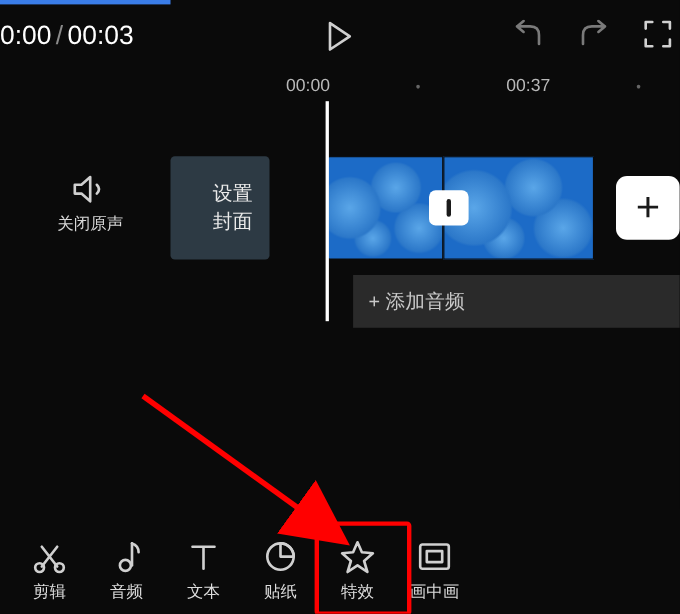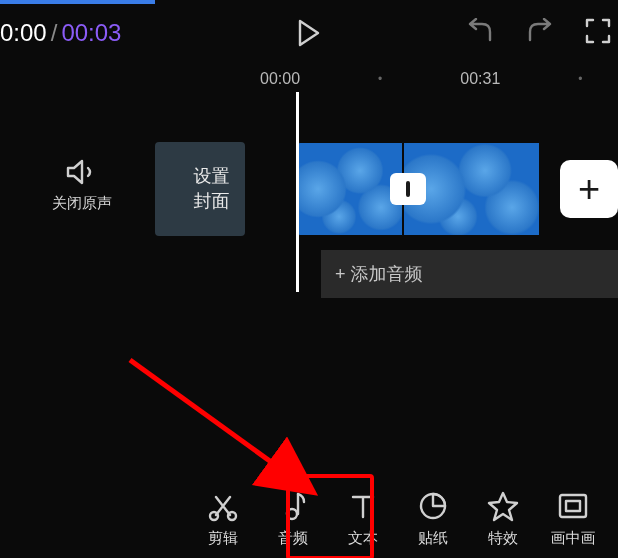--- a/index.html
+++ b/index.html
@@ -25,21 +25,21 @@
       position: relative;
     }
     .time-group {
       font-size: 24px;
       display: flex;
       align-items: baseline;
       white-space: nowrap;
     }
     .tc-current { color: #fff; }
     .tc-sep { color: #8a8a8a; margin: 0 4px; }
-    .tc-total { color: #8b5cf6; }
+    .tc-total { color: #ffffff; }
     .play-btn {
       position: absolute;
       left: 50%;
       transform: translateX(-50%);
       width: 34px; height: 34px;
       display: flex; align-items: center; justify-content: center;
     }
     .ctrl-right {
       margin-left: auto;
       display: flex;
@@ -172,21 +172,21 @@
       color: #c8c8c8;
       margin-left: 25px;
     }
     .bottom-tabs {
       position: absolute;
       bottom: 0;
       left: 0;
       right: 0;
       height: 80px;
       display: flex;
-      justify-content: flex-end;
+      justify-content: flex-start;
       padding: 0 10px;
     }
     .tab {
       display: flex;
       flex-direction: column;
       align-items: center;
       justify-content: center;
       gap: 6px;
       color: #dcdcdc;
       font-size: 15px;
@@ -248,21 +248,21 @@
       <svg width="28" height="28" viewBox="0 0 28 28">
         <path class="icon-stroke" d="M3 9 L3 3 L9 3 M19 3 L25 3 L25 9 M25 19 L25 25 L19 25 M9 25 L3 25 L3 19"></path>
       </svg>
     </div>
   </div>
 </div>
 
 <div class="time-ruler">
   <span class="ruler-tick">00:00</span>
   <span class="ruler-dot">•</span>
-  <span class="ruler-tick">00:31</span>
+  <span class="ruler-tick">00:37</span>
   <span class="ruler-dot">•</span>
 </div>
 
 <div class="timeline-area">
   <div class="playhead"></div>
 
   <div class="mute-col">
     <div class="spk-icon">
       <svg width="34" height="28" viewBox="0 0 34 28">
         <path class="icon-stroke" d="M3 10 L3 18 L9 18 L17 25 L17 3 L9 10 Z"></path>

